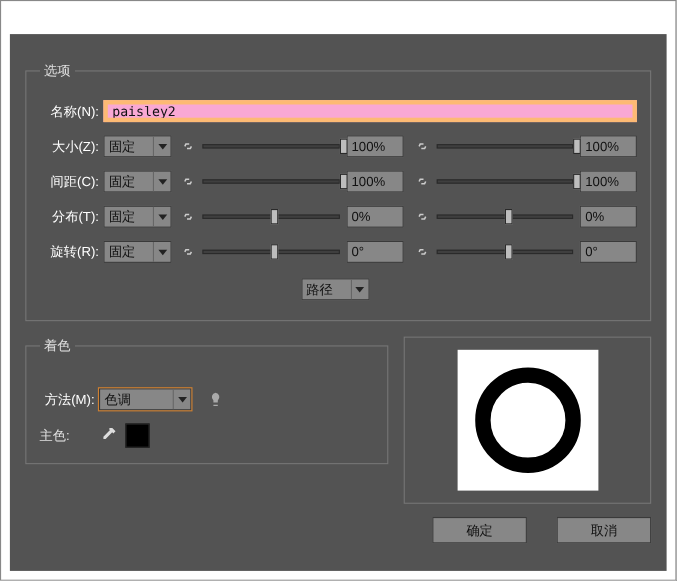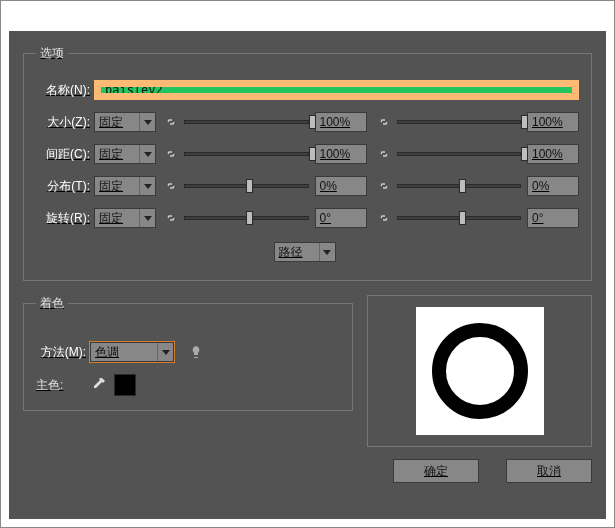--- a/index.html
+++ b/index.html
@@ -8,38 +8,38 @@
     width: 615px; height: 528px; background: #fff;
     border: 1px solid #888; position: relative;
   }
   .titlebar {
     height: 24px; background: linear-gradient(#fff,#eaeaea);
     padding: 3px 8px; font-size: 12px; color: #222;
     border-bottom: 1px solid #ccc;
   }
   .client {
     position: absolute; left: 8px; right: 8px; top: 30px; bottom: 8px;
-    background: #535353; padding: 14px 14px 10px 14px; text-decoration: underline;
+    background: #535353; padding: 25px 14px 10px 14px;
   }
   fieldset {
     border: 1px solid #767676; margin: 0 0 14px 0; padding: 10px 12px 14px 12px;
     position: relative;
   }
   fieldset > legend {
     color: #e0e0e0; font-size: 12px; padding: 0 4px;
   }
   .row {
     display: flex; align-items: center; height: 28px; margin-top: 4px;
   }
   .lbl {
     color: #ffffff; font-size: 12px; width: 58px; text-align: right; padding-right: 4px;
     white-space: nowrap;
   }
   .name-input {
-    flex: 1; height: 20px; background: #22c55e; border: 7px solid #fdba74;
+    flex: 1; height: 20px; background: #f9a8d4; border: 4px solid #fdba74;
     color: #111; font-size: 12px; padding: 1px 4px; font-family: monospace;
   }
   .dd {
     width: 62px; height: 20px; background: #878787; border: 1px solid #3a3a3a;
     display: flex; align-items: center; position: relative; margin-right: 6px;
   }
   .dd.wide { width: 84px; }
   .dd .dd-text { flex:1; font-size:12px; color:#111; padding-left:4px; }
   .dd .dd-arrow {
     width: 16px; height: 100%; border-left: 1px solid #666;

